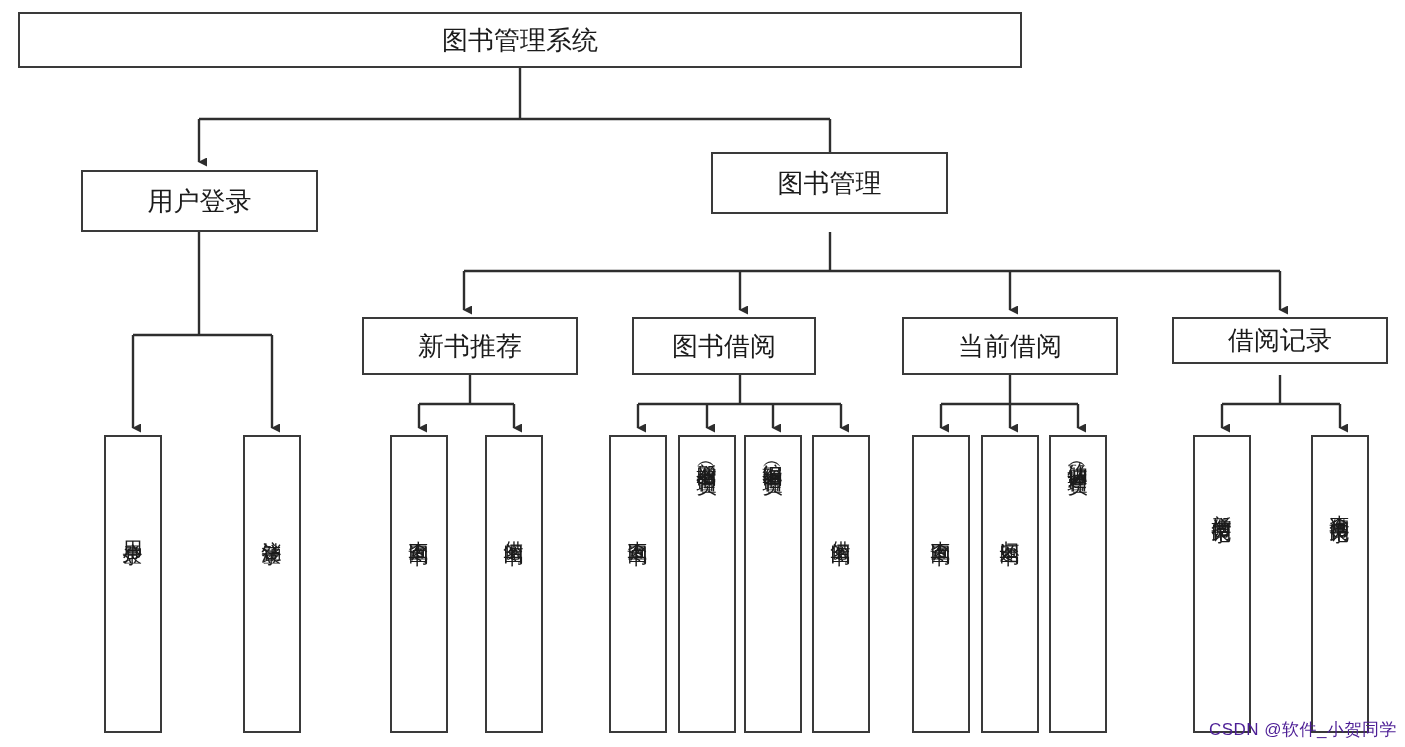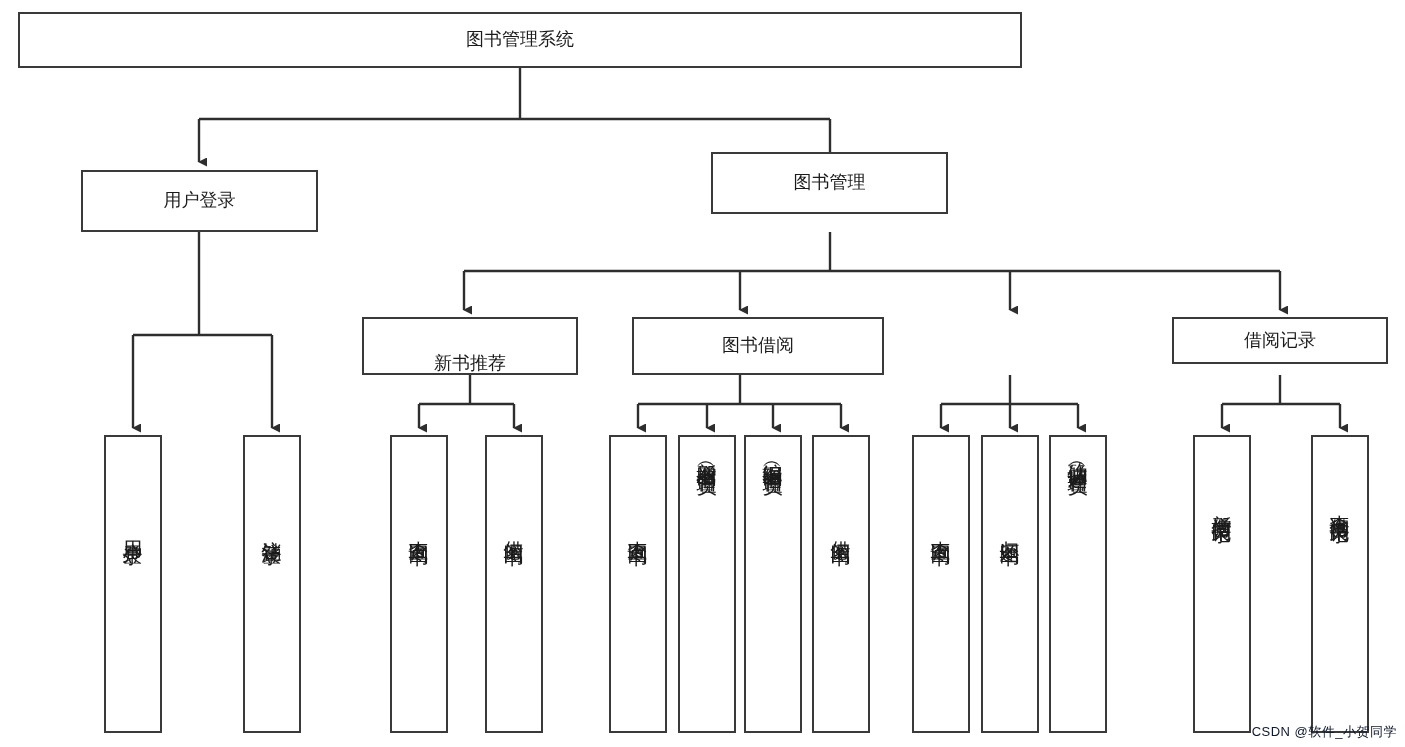--- a/index.html
+++ b/index.html
@@ -37,21 +37,21 @@
     justify-content: center;
     color: #1b1b1b;
   }
   .node .label {
     display: block;
     text-align: center;
     line-height: 1.08;
     white-space: nowrap;
   }
   .node.horizontal .label {
-    font-size: 18px;
+    font-size: 26px;
   }
   .node.vertical {
     align-items: flex-start;
     padding-top: 4px;
   }
   .node.vertical .label {
     writing-mode: vertical-rl;
     text-orientation: upright;
     font-size: 20px;
     letter-spacing: 2px;
@@ -63,22 +63,22 @@
   .node.vertical.mid2 .label {
     margin-top: 58px;
   }
   .node.vertical.top .label {
     margin-top: 6px;
   }
   .watermark {
     position: absolute;
     right: 8px;
     bottom: 6px;
-    font-size: 13px;
-    color: #0f172a;
+    font-size: 17px;
+    color: #4c1d95;
     white-space: nowrap;
     letter-spacing: 0.5px;
   }
 </style>
 </head>
 <body>
 
 <div id="diagram-root">
 
   <svg class="edges" viewBox="0 0 1405 747" xmlns="http://www.w3.org/2000/svg">
@@ -135,25 +135,28 @@
     <span class="label">图书管理系统</span>
   </div>
 
   <div class="node horizontal" style="left:81px; top:170px; width:237px; height:62px;">
     <span class="label">用户登录</span>
   </div>
   <div class="node horizontal" style="left:711px; top:152px; width:237px; height:62px;">
     <span class="label">图书管理</span>
   </div>
 
-  <div class="node horizontal" style="left:362px; top:317px; width:216px; height:58px;align-items:flex-end;">
+  <div class="node horizontal" style="left:362px; top:317px; width:216px; height:58px;">
     <span class="label">新书推荐</span>
   </div>
-  <div class="node horizontal" style="left:632px; top:317px; width:252px; height:58px;">
+  <div class="node horizontal" style="left:632px; top:317px; width:184px; height:58px;">
     <span class="label">图书借阅</span>
+  </div>
+  <div class="node horizontal" style="left:902px; top:317px; width:216px; height:58px;">
+    <span class="label">当前借阅</span>
   </div>
   <div class="node horizontal" style="left:1172px; top:317px; width:216px; height:47px;">
     <span class="label">借阅记录</span>
   </div>
 
   <div class="node vertical mid" style="left:104px; top:435px; width:58px; height:298px;">
     <span class="label">用户登录</span>
   </div>
   <div class="node vertical mid" style="left:243px; top:435px; width:58px; height:298px;">
     <span class="label">注销登录</span>

